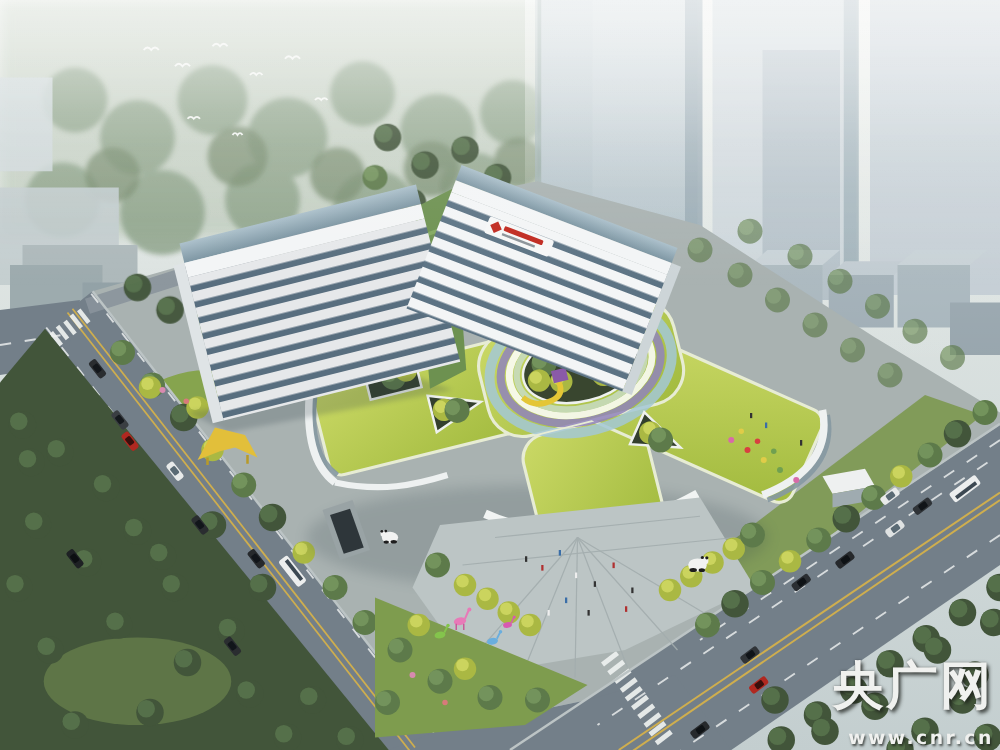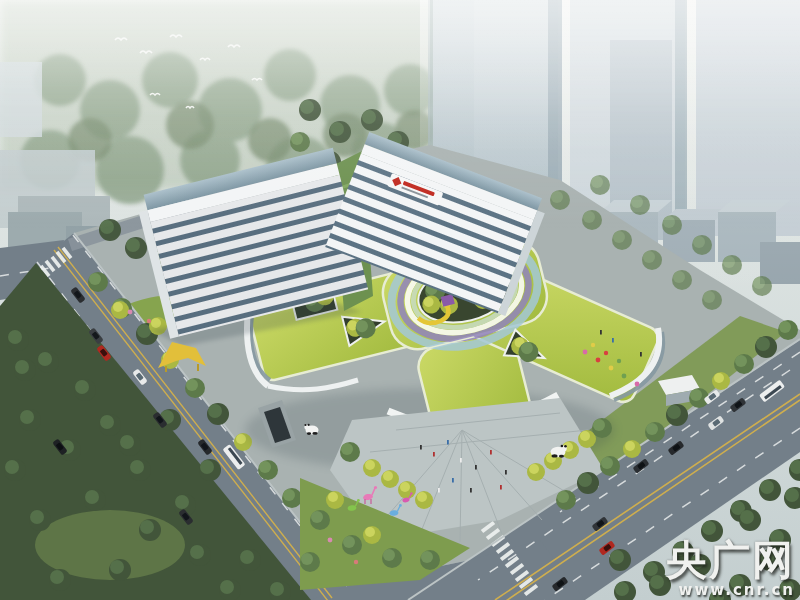--- a/index.html
+++ b/index.html
@@ -11,21 +11,21 @@
   .f-park{fill:var(--park-dark)} .f-lawn{fill:var(--lawn)}
   .f-white{fill:var(--tower-white)}
   .s-yellow{stroke:var(--lane-yellow)}
   .s-ringblue{stroke:var(--ring-blue)} .s-ringpurple{stroke:var(--ring-purple)} .s-ringgreen{stroke:var(--ring-green)}
   .f-blockred{fill:var(--block-red)} .f-blockyellow{fill:var(--block-yellow)} .f-blockpurple{fill:var(--block-purple)}
   .f-signred{fill:var(--sign-red)}
   .watermark{position:absolute;right:5px;bottom:2px;text-align:right;line-height:1;
              color:var(--wm,#f0f1ef);font-weight:bold;pointer-events:none;}
   .wm-brand{font-size:41px;letter-spacing:2px;
             text-shadow:2px 3px 3px rgba(25,28,24,.7),0 0 2px rgba(40,40,40,.5);}
-  .wm-url{font-size:15px;letter-spacing:2px;margin-top:2px;
+  .wm-url{font-size:15px;letter-spacing:2px;margin-top:14px;
           text-shadow:1px 2px 2px rgba(25,28,24,.75);}
 </style>
 </head>
 <body>
 
 <div class="stage">
 <svg viewBox="0 0 800 600" width="800" height="600">
   <defs>
     <linearGradient id="skyG" x1="0" y1="0" x2="0" y2="1">
       <stop offset="0" stop-color="#ecefeb"></stop>

